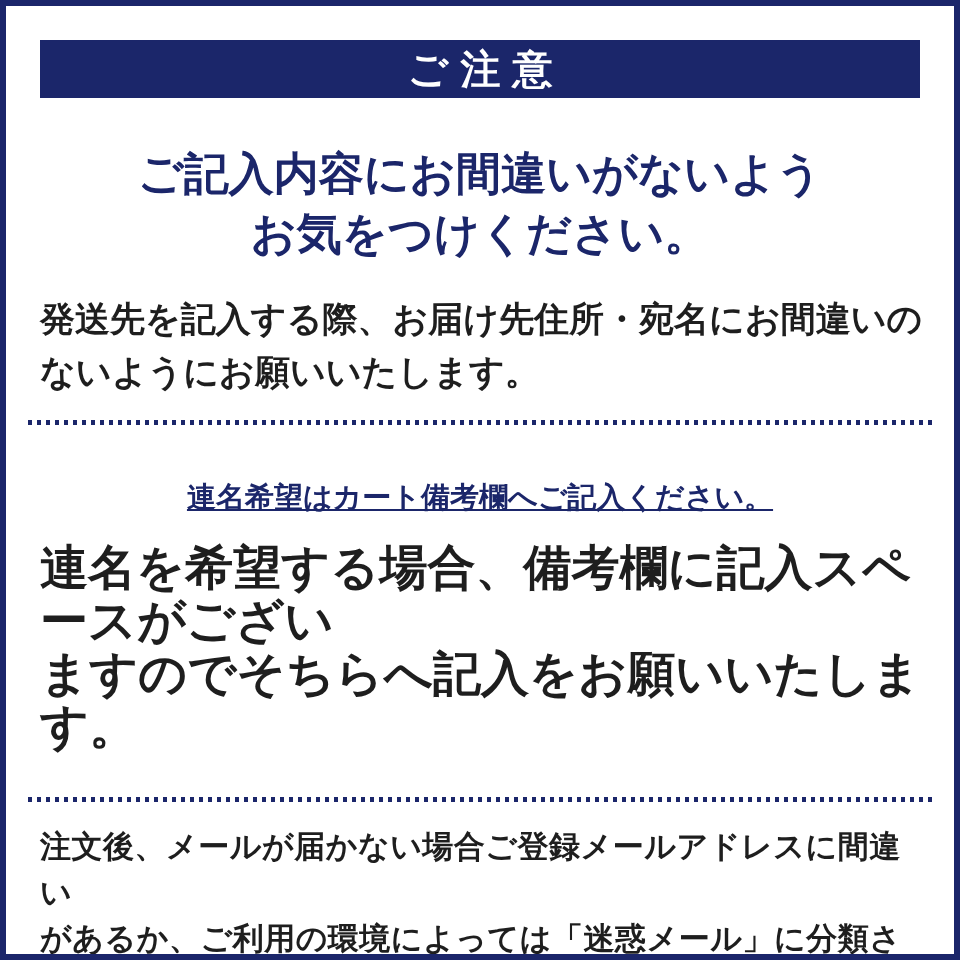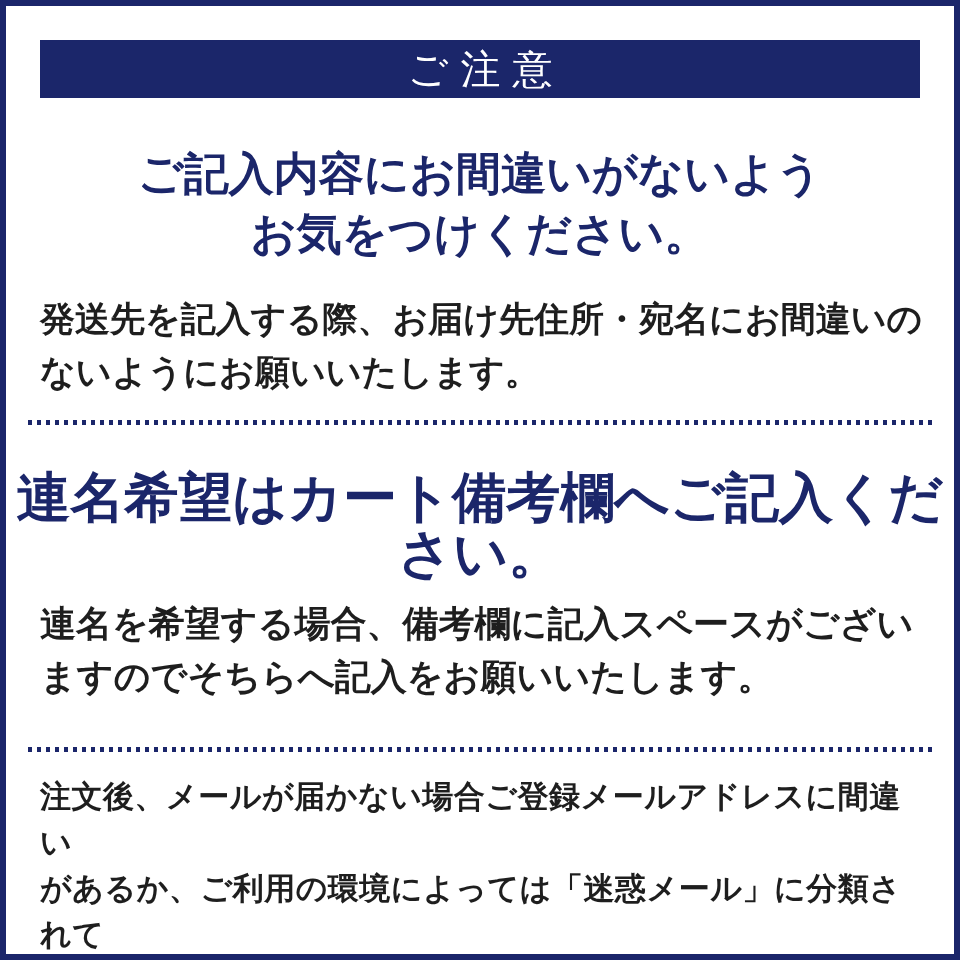--- a/index.html
+++ b/index.html
@@ -19,44 +19,44 @@
   }
   .bar{
     height:58px;
     margin:34px 34px 0 34px;
     background:var(--navy);
     display:flex;align-items:center;justify-content:center;
   }
   .bar-title{
     color:#ffffff;
     font-size:40px;
-    font-weight:400;
+    font-weight:700;
     letter-spacing:12px;
     padding-left:12px; 
     line-height:1;
     white-space:pre-line;
   }
   .heading{
     color:var(--navy);
     font-weight:800;
     text-align:center;
     white-space:pre-line;
     margin:0;
   }
   .heading.lg{ font-size:45px; line-height:60px; margin-top:46px;text-align:center; }
-  .heading.md{ font-size:54px; line-height:56px; }
+  .heading.md{ font-size:29px; line-height:56px;text-decoration:underline; }
   .body{
     color:var(--text);
     font-weight:700;
     text-align:left;
     white-space:pre-line;
     margin:0 30px 0 34px;
   }
   .body.b1{ font-size:35px; line-height:53px; margin-top:28px; }
-  .body.b2{ font-size:36px; line-height:53px; margin-top:16px; }
+  .body.b2{ font-size:48px; line-height:53px; margin-top:16px; }
   .body.b3{ font-size:31px; line-height:46px; margin-top:22px; letter-spacing:0.5px; }
   .divider{
     height:5px;
     margin:0 22px;
     background-image:repeating-linear-gradient(to right, var(--navy) 0px, var(--navy) 4px, transparent 4px, transparent 9px);
   }
   .divider.d1{ margin-top:22px; }
   .divider.d2{ margin-top:44px; }
   .heading.h2{ margin-top:44px; }
   .heading.h3{ margin-top:28px; }

